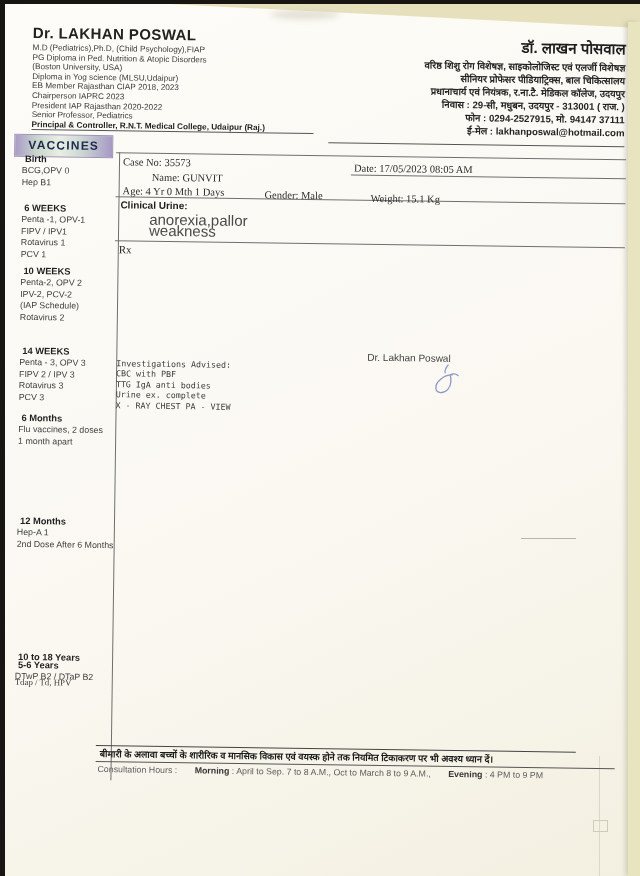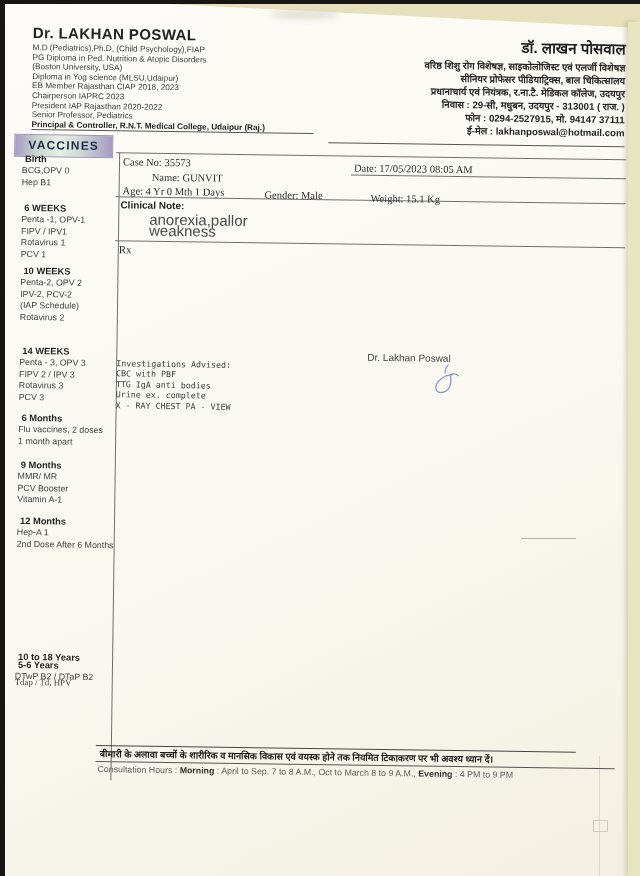--- a/index.html
+++ b/index.html
@@ -38,21 +38,21 @@
   .vline{position:absolute;width:1px;background:#6f6f6f;}
   .cn-label{position:absolute;font-size:10px;font-weight:bold;color:#1e1e1e;}
   .note-line{position:absolute;font-size:15px;color:#4a4a4a;}
   .inv{position:absolute;left:121px;top:357px;font-family:"DejaVu Sans Mono",monospace;
     font-size:8.3px;line-height:10.4px;color:#3c3c3c;}
   .sig-name{position:absolute;left:372px;top:347px;font-size:10px;color:#3f3f3f;}
   .sig{position:absolute;left:415px;top:356px;}
   
   .foot-hi{position:absolute;left:110px;top:746px;font-size:9.3px;font-weight:bold;color:#1a1a1a;}
   .foot-en{position:absolute;left:108px;top:763px;font-size:8.8px;color:#5d5d5d;}
-  .foot-en b{color:#333;}
+  .foot-en b{color:#333;margin-left:15px;}
   
   .smudge{position:absolute;left:270px;top:10px;width:70px;height:9px;background:#d8d3c4;
     border-radius:50%;filter:blur(3px);opacity:.7;}
   .stray1{position:absolute;left:521px;top:538px;width:55px;height:1px;background:#b9b5a6;}
   .crease{position:absolute;left:599px;top:756px;width:1px;height:120px;background:#ddd8c6;}
   .mark-box{position:absolute;left:593px;top:820px;width:13px;height:10px;border:1px solid #cfcaba;}
 </style>
 </head>
 <body>
 
@@ -123,26 +123,20 @@
       <div class="sec-item">Penta - 3, OPV 3</div>
       <div class="sec-item">FIPV 2 / IPV 3</div>
       <div class="sec-item">Rotavirus 3</div>
       <div class="sec-item">PCV 3</div>
     </div>
     <div class="sec" style="top:413px;">
       <div class="sec-title">6 Months</div>
       <div class="sec-item">Flu vaccines, 2 doses</div>
       <div class="sec-item">1 month apart</div>
     </div>
-    <div class="sec" style="top:460px;">
-      <div class="sec-title">9 Months</div>
-      <div class="sec-item">MMR/ MR</div>
-      <div class="sec-item">PCV Booster</div>
-      <div class="sec-item">Vitamin A-1</div>
-    </div>
     <div class="sec" style="top:516px;">
       <div class="sec-title">12 Months</div>
       <div class="sec-item">Hep-A 1</div>
       <div class="sec-item">2nd Dose After 6 Months</div>
     </div>
     <div class="sec" style="top:660px;">
       <div class="sec-title">5-6 Years</div>
       <div class="sec-item">DTwP B2 / DTaP B2</div>
     </div>
     <div class="sec sec-gap" style="top:652px;">
@@ -156,21 +150,21 @@
     <div class="hline" style="left:118px;top:195px;width:510px;"></div>
     <div class="hline" style="left:118px;top:239px;width:510px;"></div>
 
     <div class="serif" style="left:125px;top:155px;text-align:center;">Case No: 35573</div>
     <div class="serif" style="left:356px;top:158px;">Date: 17/05/2023 08:05 AM</div>
     <div class="serif" style="left:125px;top:170px;margin-left:29px;">Name: GUNVIT</div>
     <div class="serif" style="left:125px;top:184px;">Age: 4 Yr 0 Mth 1 Days</div>
     <div class="serif" style="left:267px;top:186px;">Gender: Male</div>
     <div class="serif" style="left:373px;top:188px;">Weight: 15.1 Kg</div>
 
-    <div class="cn-label" style="left:123px;top:198px;">Clinical Note:</div>
+    <div class="cn-label" style="left:123px;top:198px;">Clinical Urine:</div>
     <div class="note-line" style="left:152px;top:209px;">anorexia,pallor</div>
     <div class="note-line" style="left:152px;top:220px;">weakness</div>
     <div class="serif" style="left:122px;top:242px;font-size:11px;">Rx</div>
 
     <div class="inv">
       <div>Investigations Advised:</div>
       <div>CBC with PBF</div>
       <div>TTG IgA anti bodies</div>
       <div>Urine ex. complete</div>
       <div>X - RAY CHEST PA - VIEW</div>

